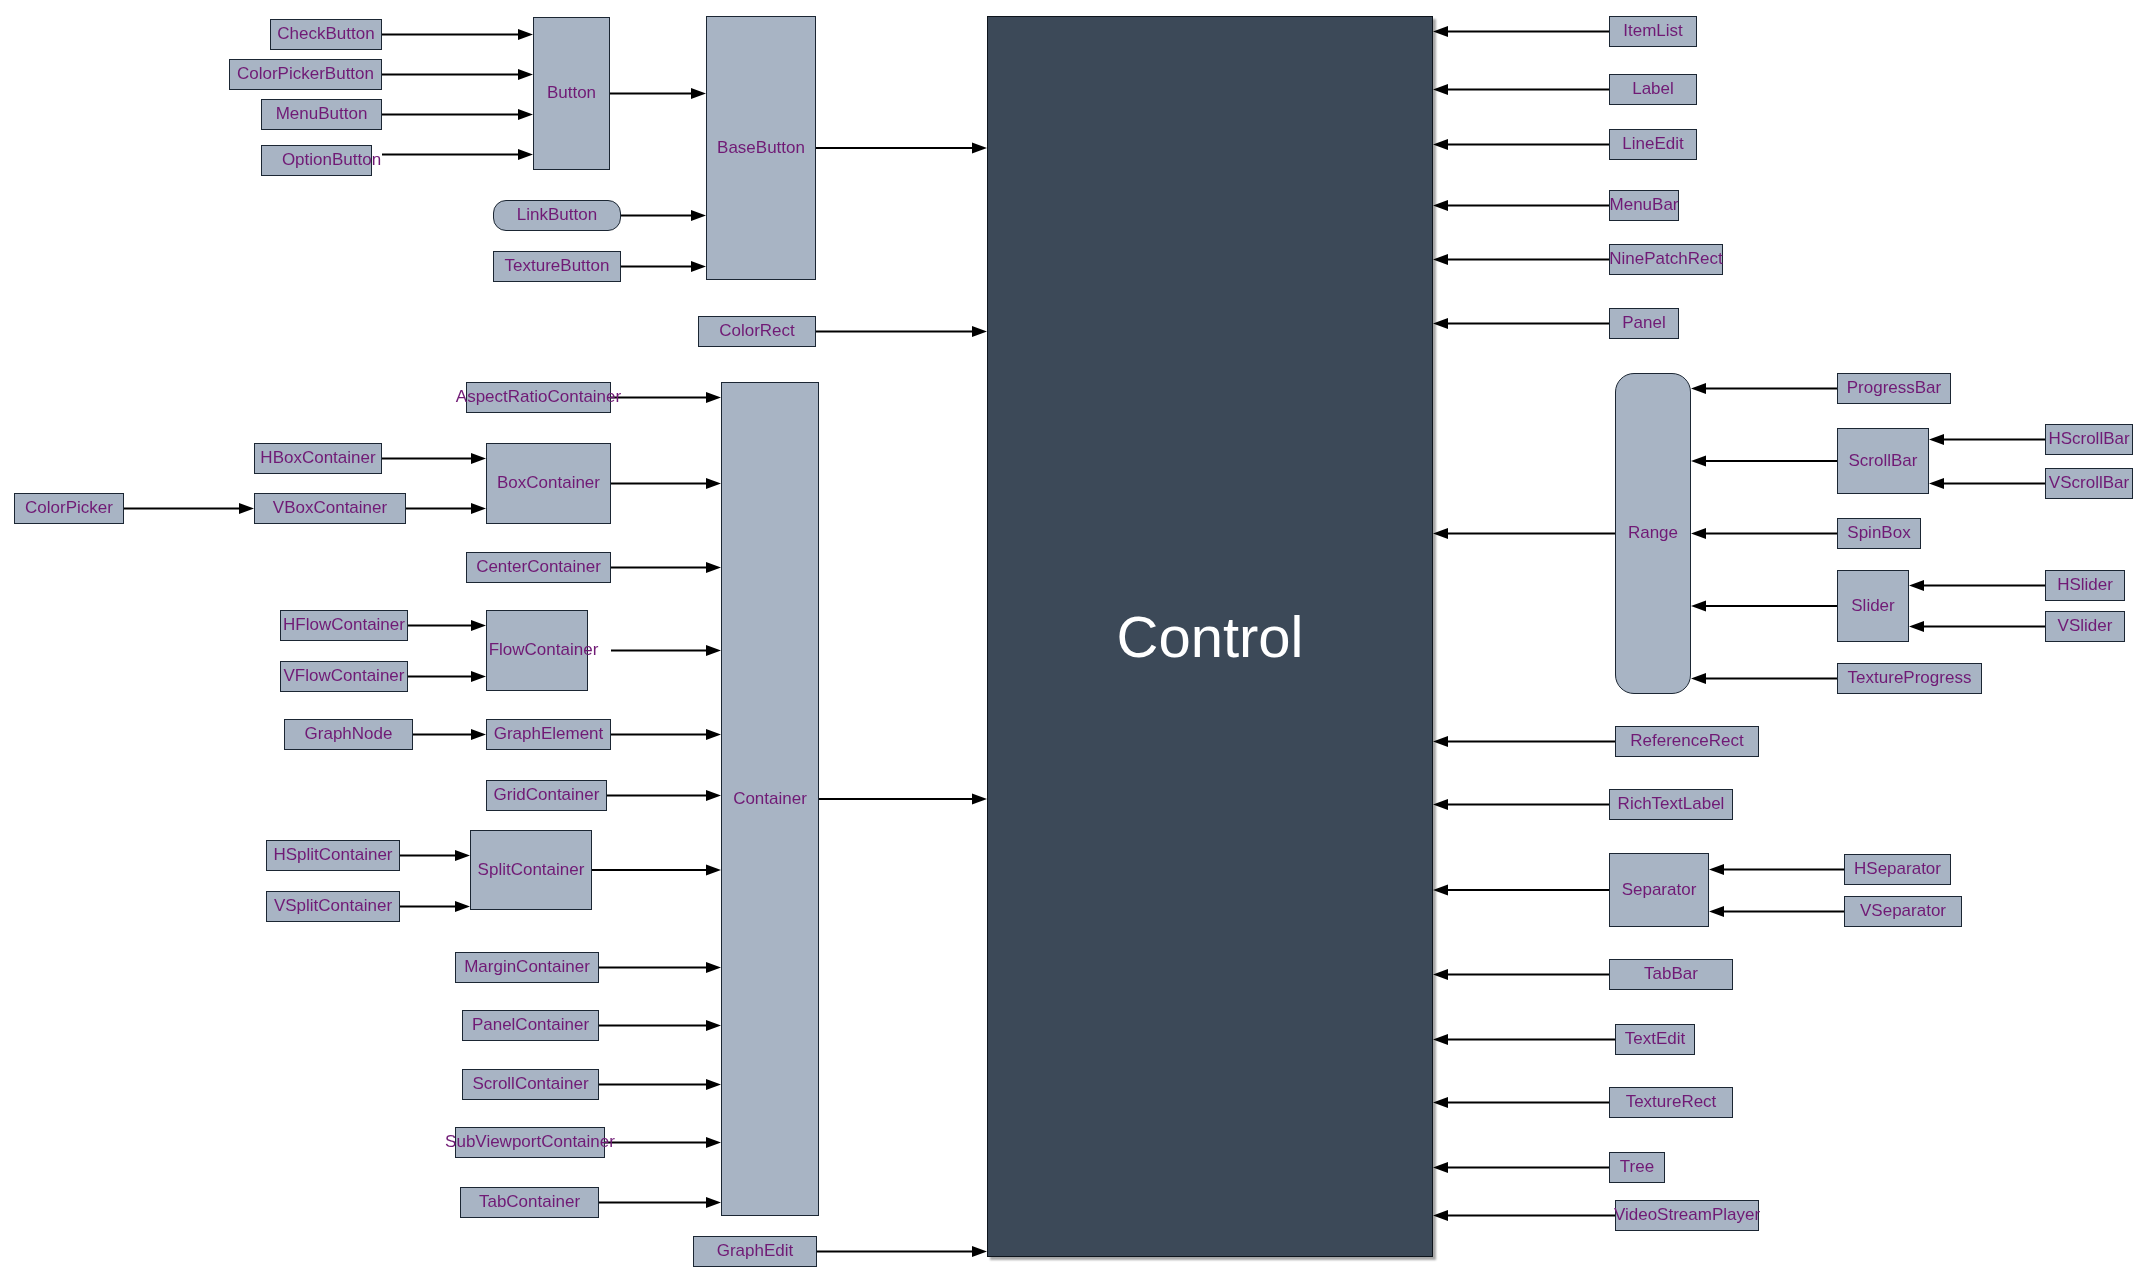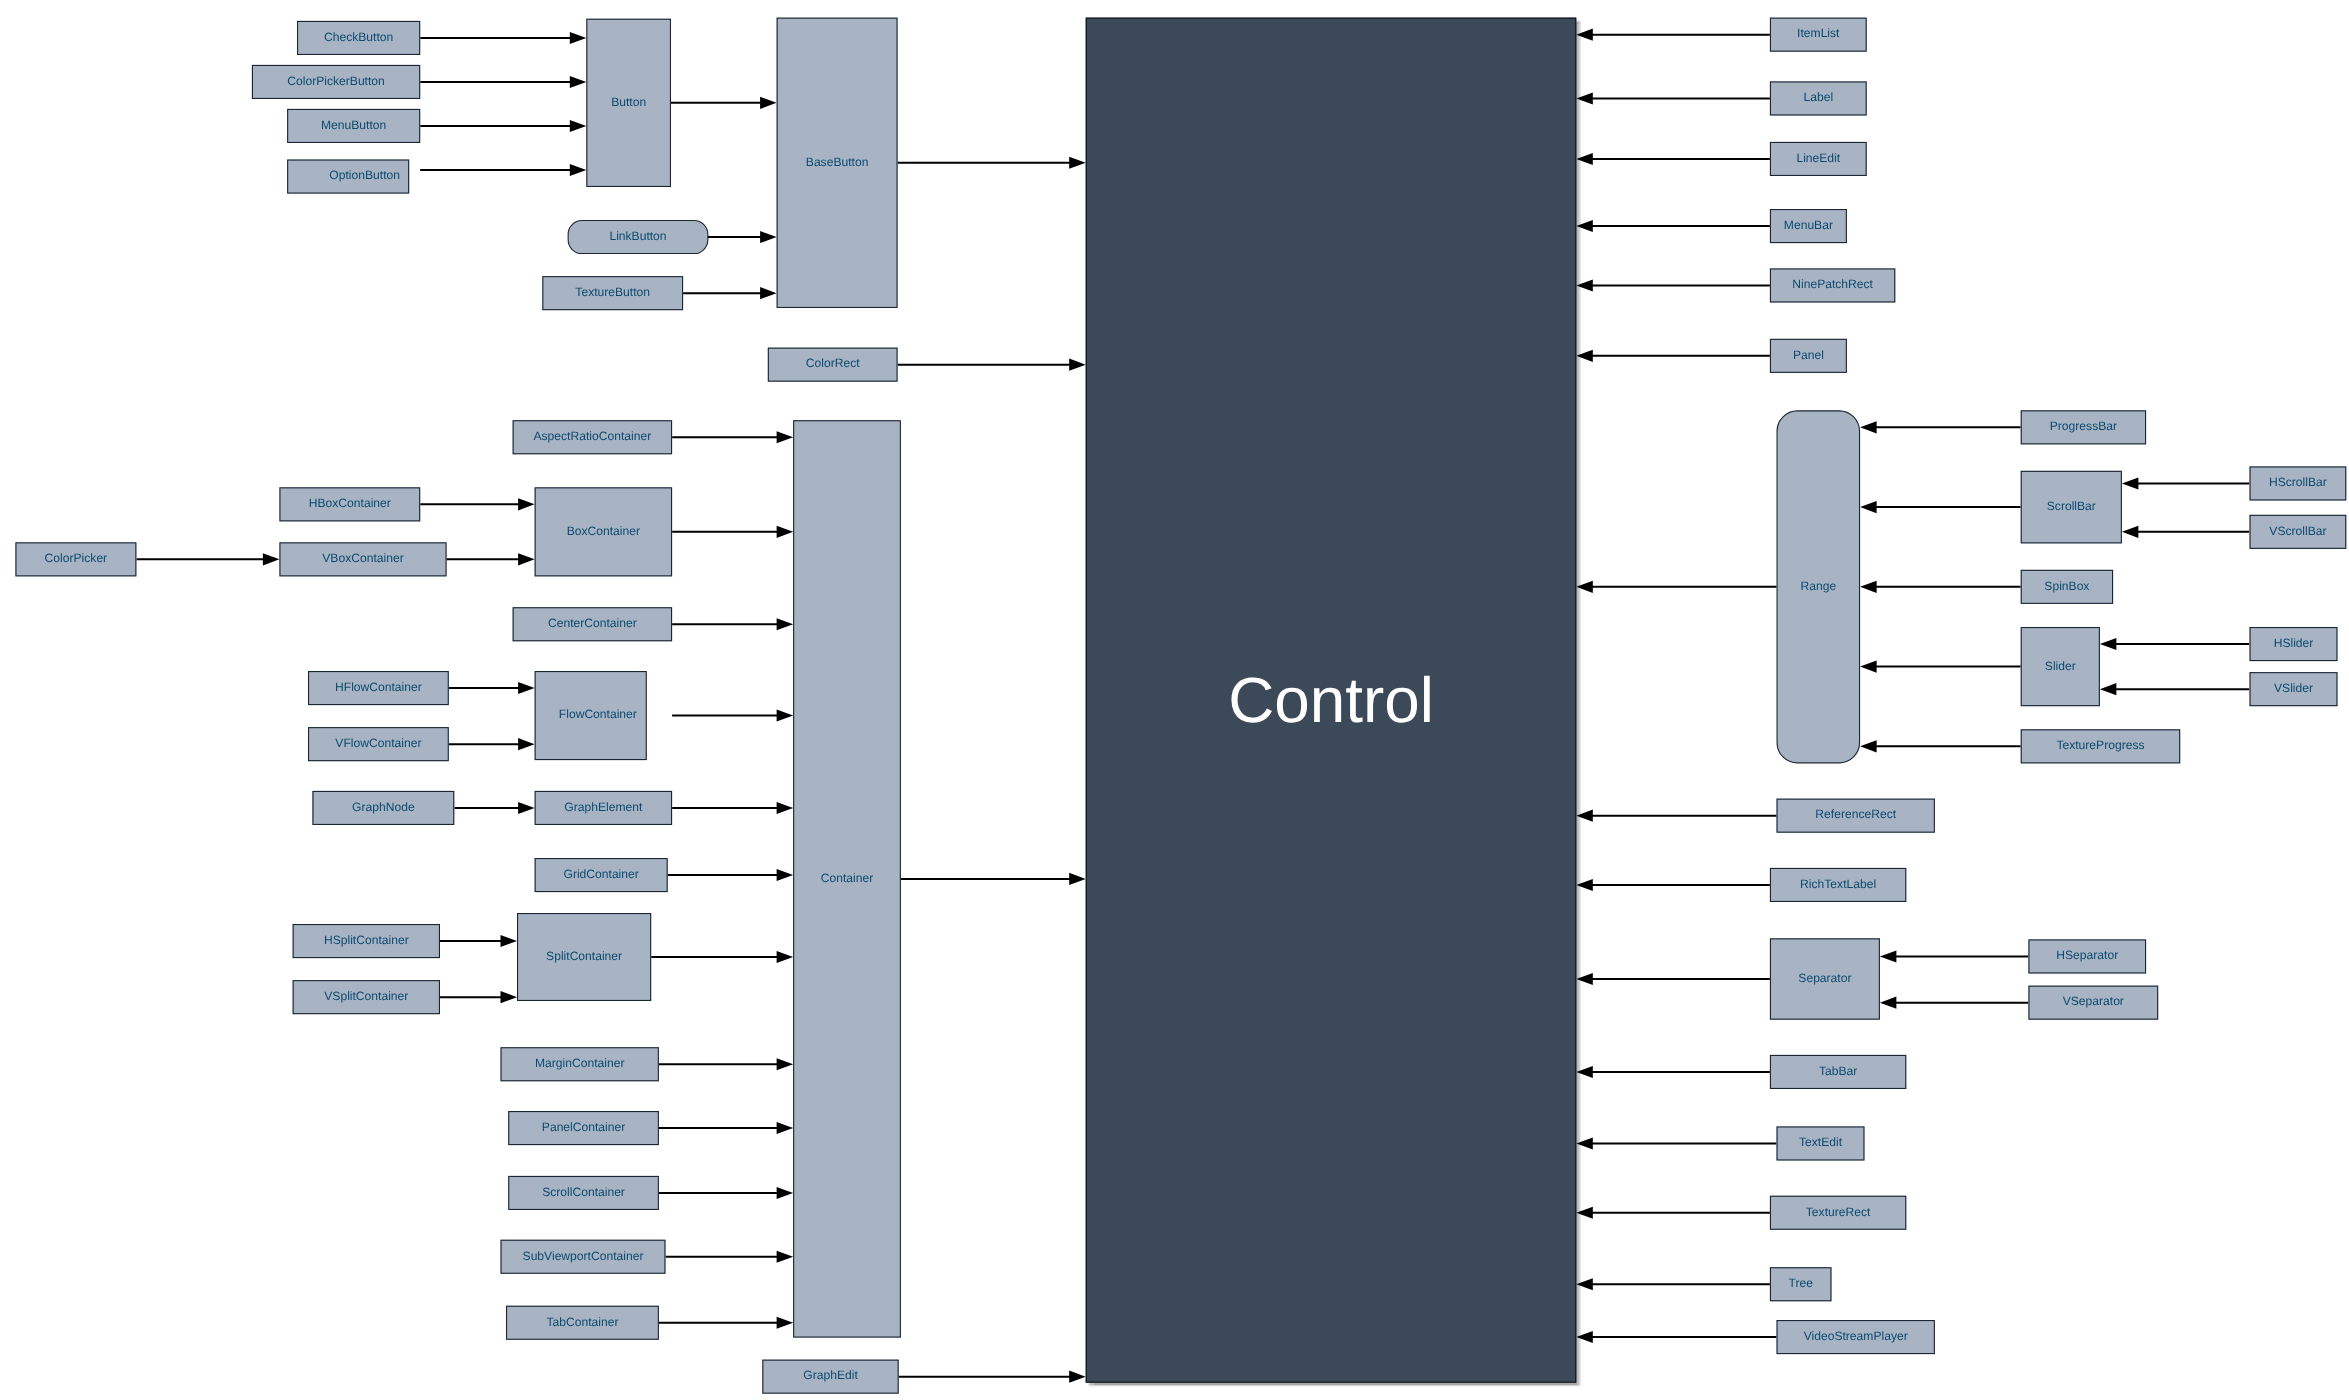--- a/index.html
+++ b/index.html
@@ -6,21 +6,21 @@
   html,body{margin:0;padding:0;}
   body{font-family:"Liberation Sans","DejaVu Sans",sans-serif;}
   #canvas{position:relative;width:2135px;height:1273px;overflow:hidden;background:#ffffff;}
   #edges{position:absolute;left:0;top:0;width:2135px;height:1273px;}
   .edge-line{stroke:var(--edge,#000);stroke-width:1.8;}
   .edge-head{fill:var(--edge,#000);stroke:none;}
   .node{
     position:absolute;box-sizing:border-box;
     background:var(--node-fill,#a8b4c4);
     border:1.6px solid var(--node-border,#1b2633);
-    color:#0c4a6e;font-size:11px;line-height:1.1;
+    color:#701a75;font-size:17px;line-height:1.1;
     display:flex;align-items:center;justify-content:center;
     text-align:center;white-space:nowrap;
   }
   .node.root{
     background:var(--root-fill,#3c4958);
     border:1.6px solid var(--root-border,#0d141c);
     color:var(--root-text,#fff);
     font-size:58px;
     box-shadow:3px 3px 2px rgba(0,0,0,0.35);
   }
@@ -270,21 +270,21 @@
     </div>
     <div class="node" style="left: 261px; top: 145px; width: 111px; height: 31px; padding-left: 30px;">
       <span>OptionButton</span>
     </div>
     <div class="node" style="left: 706px; top: 16px; width: 110px; height: 264px;">
       <span>BaseButton</span>
     </div>
     <div class="node" style="left: 533px; top: 17px; width: 77px; height: 153px;">
       <span>Button</span>
     </div>
-    <div class="node" style="left: 516px; top: 200px; width: 128px; height: 31px; border-radius: 13px;">
+    <div class="node" style="left: 493px; top: 200px; width: 128px; height: 31px; border-radius: 13px;">
       <span>LinkButton</span>
     </div>
     <div class="node" style="left: 493px; top: 251px; width: 128px; height: 31px;">
       <span>TextureButton</span>
     </div>
     <div class="node" style="left: 698px; top: 316px; width: 118px; height: 31px;">
       <span>ColorRect</span>
     </div>
     <div class="node" style="left: 466px; top: 382px; width: 145px; height: 31px;">
       <span>AspectRatioContainer</span>

